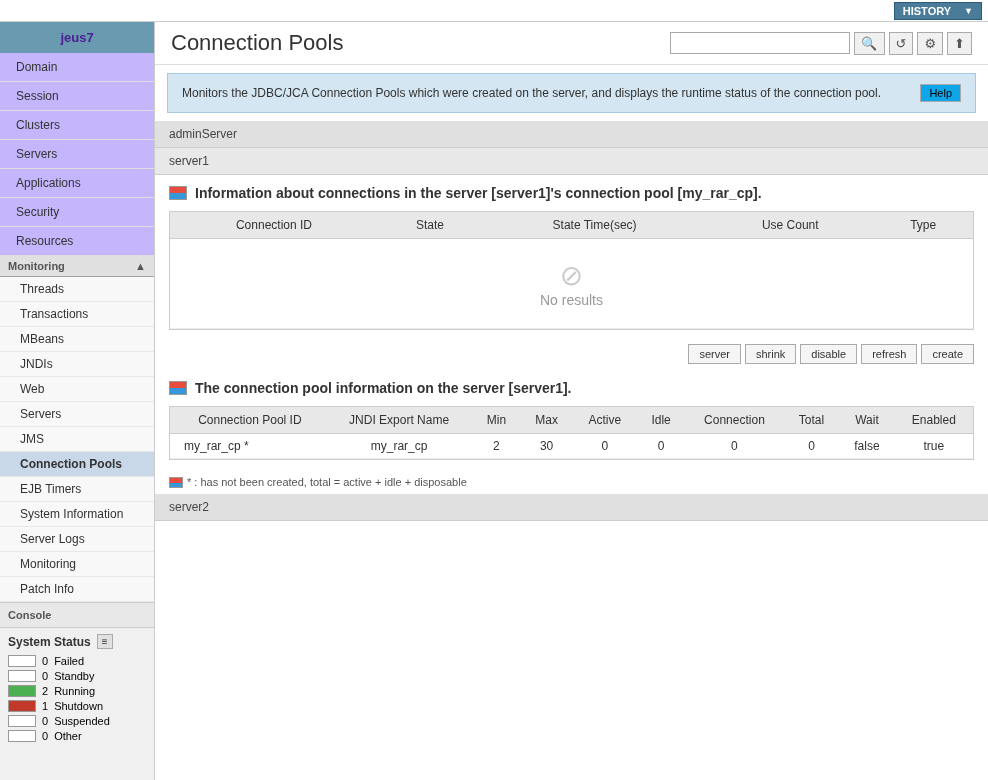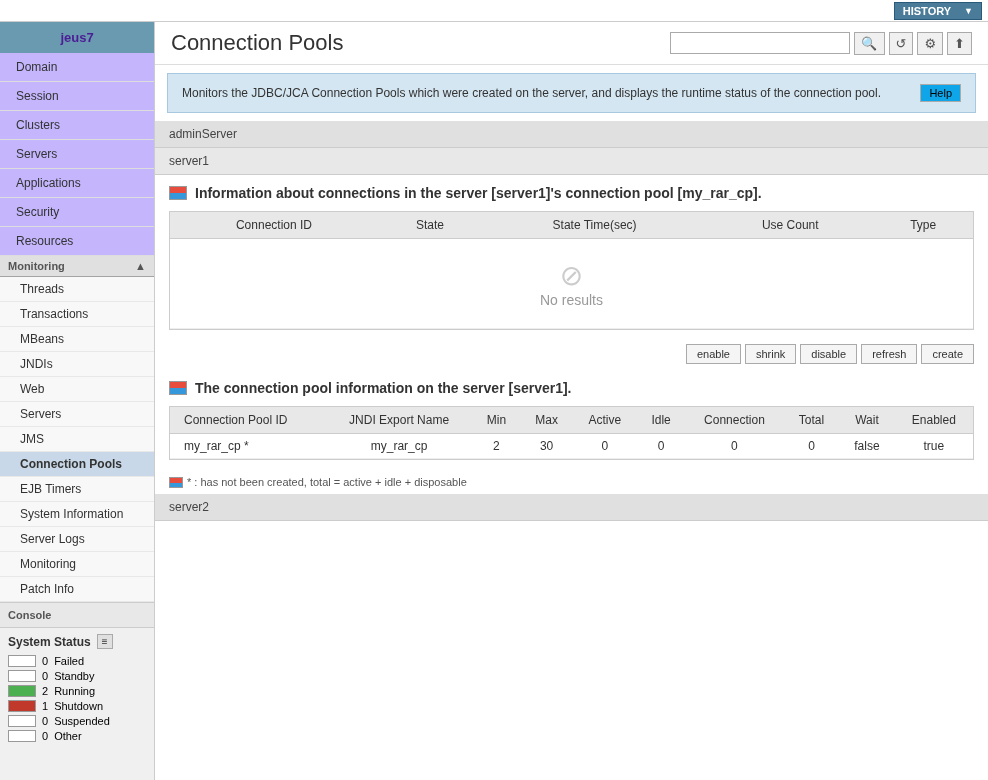--- a/index.html
+++ b/index.html
@@ -185,37 +185,37 @@
             <td colspan="5" class="no-results">
               <span class="no-results-icon">⊘</span>
               <span>No results</span>
             </td>
           </tr>
         </tbody>
       </table>
     </div>
 
     <div class="action-buttons">
-      <button class="action-btn">enable</button>
+      <button class="action-btn">server</button>
       <button class="action-btn">shrink</button>
       <button class="action-btn">disable</button>
       <button class="action-btn">refresh</button>
       <button class="action-btn">create</button>
     </div>
 
     <div class="section-header">
       <span class="section-flag"></span>
       <span class="section-title">The connection pool information on the server [server1].</span>
     </div>
 
     <div class="table-container">
       <table>
         <thead>
           <tr>
-            <th style="text-align:left; padding-left:14px;">Connection Pool ID</th>
+            <th style="text-align:center; padding-left:14px;">Connection Pool ID</th>
             <th>JNDI Export Name</th>
             <th>Min</th>
             <th>Max</th>
             <th>Active</th>
             <th>Idle</th>
             <th>Connection</th>
             <th>Total</th>
             <th>Wait</th>
             <th>Enabled</th>
           </tr>

